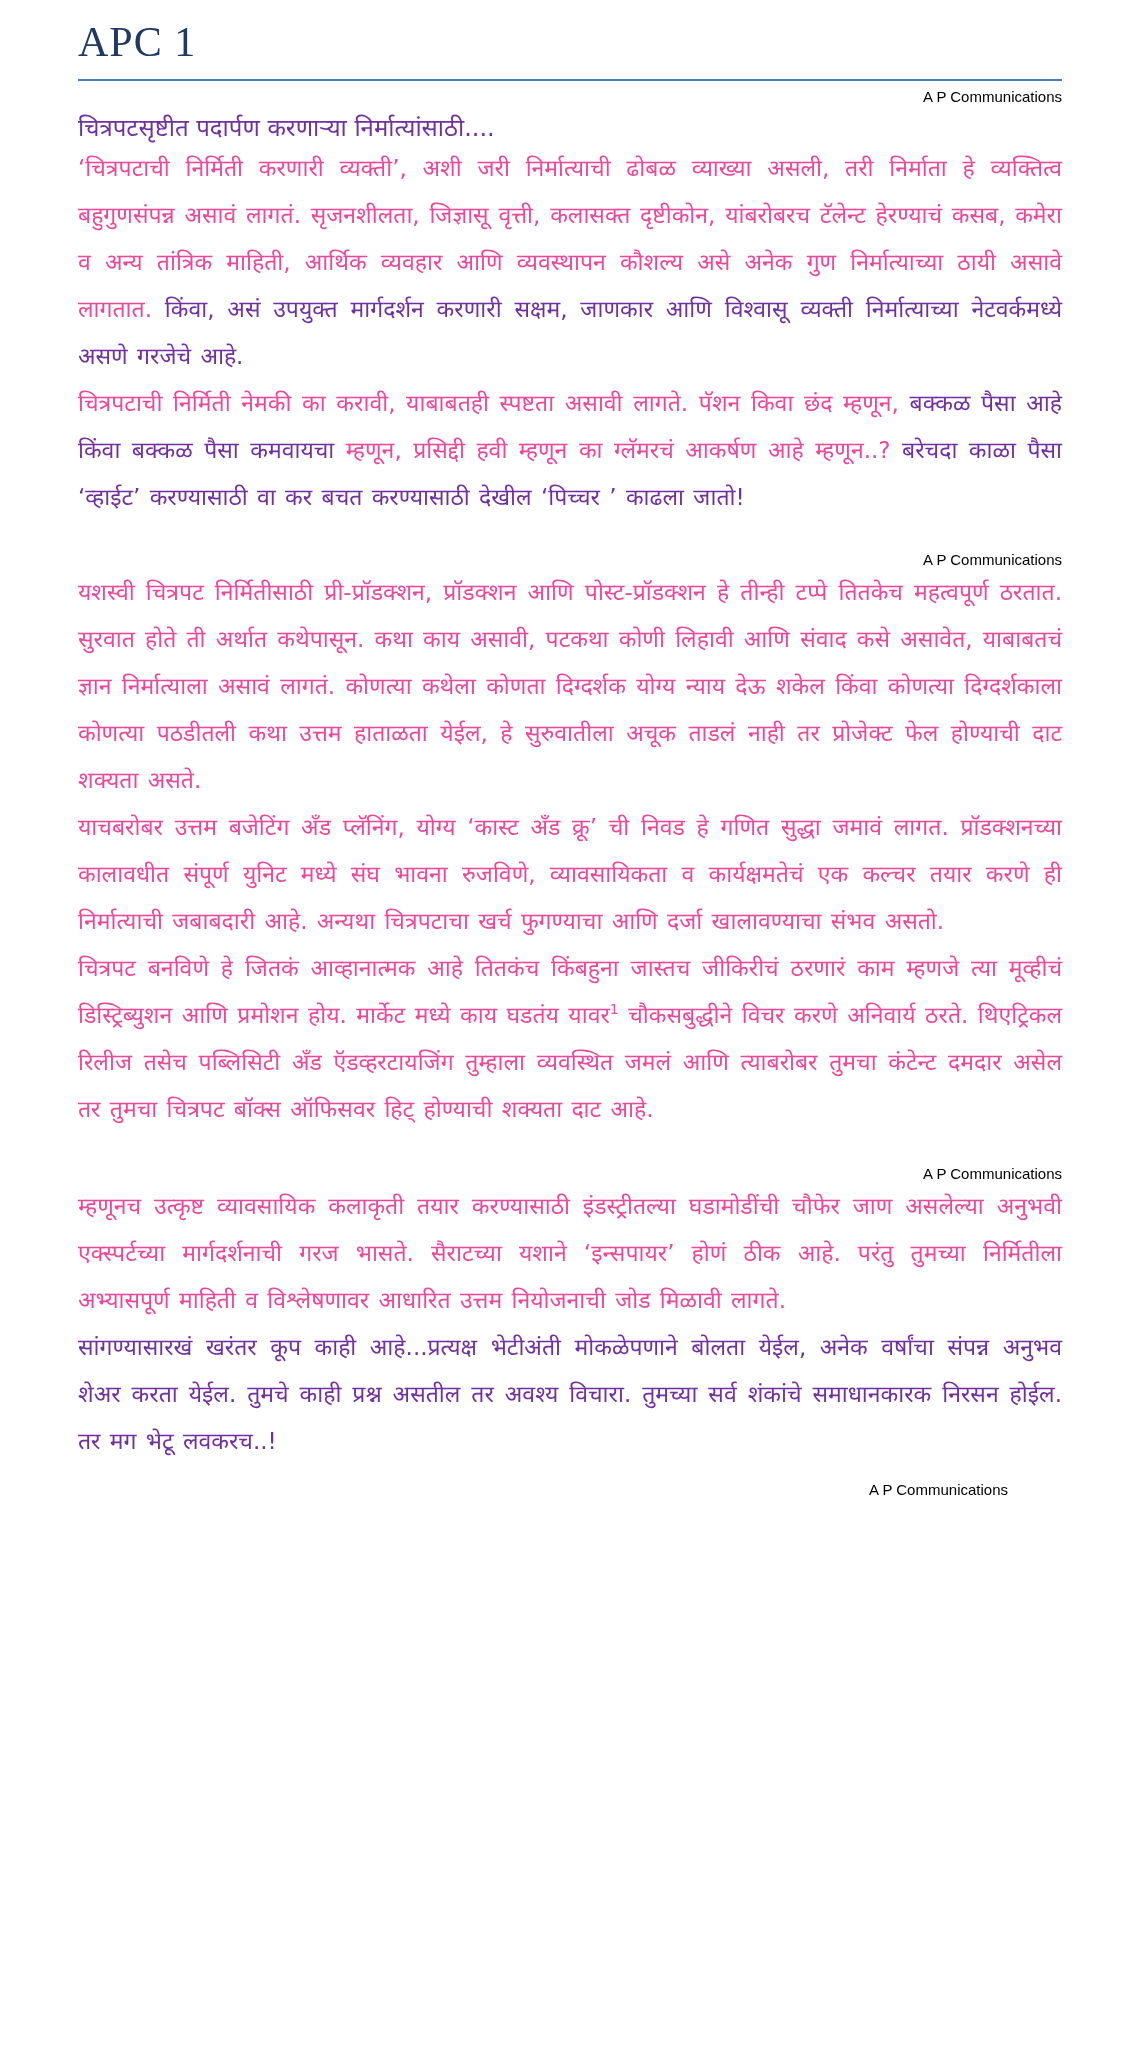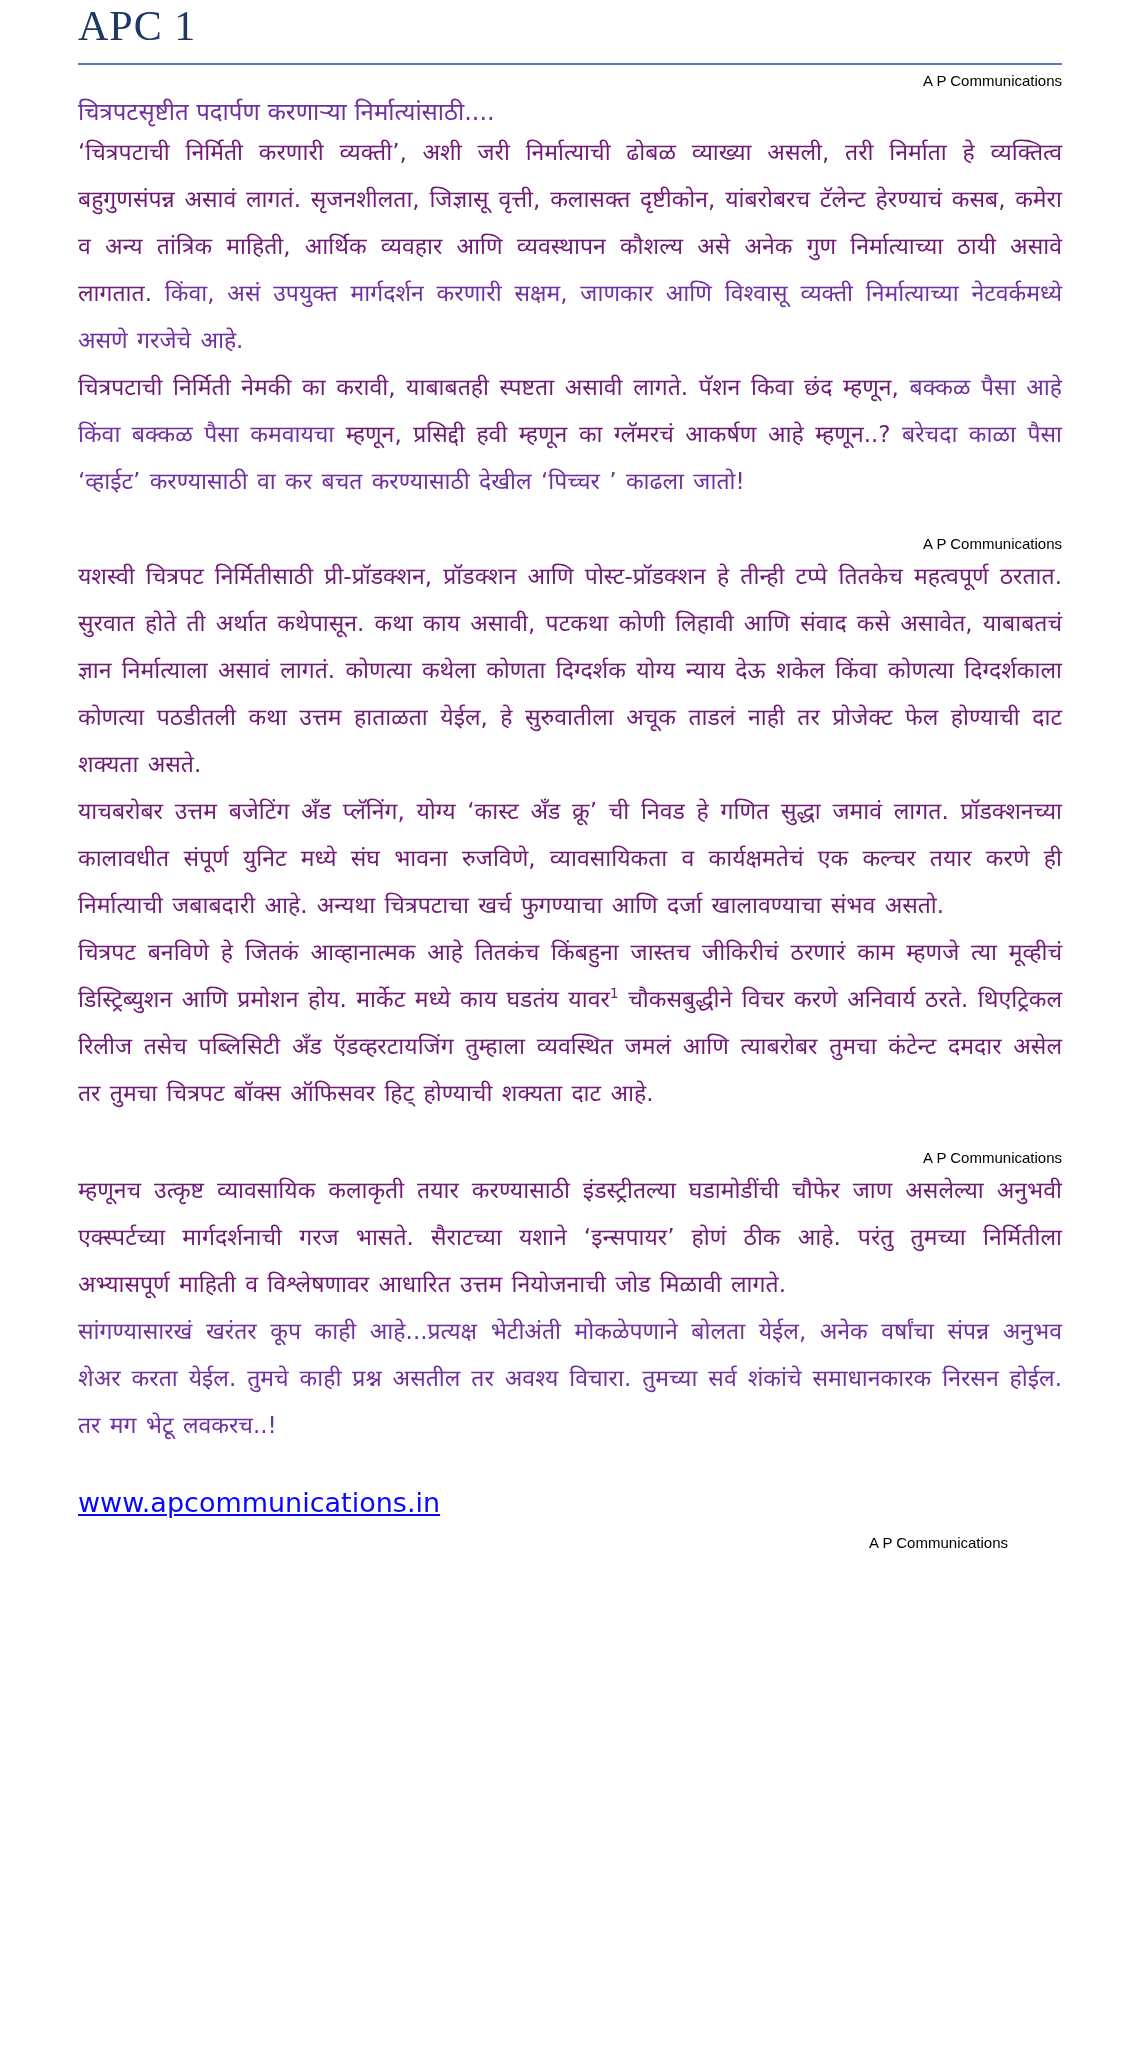--- a/index.html
+++ b/index.html
@@ -6,21 +6,21 @@
     margin: 0;
     padding: 0;
     background: #ffffff;
     width: 1140px;
   }
   .page {
     width: 1140px;
     min-height: 2059px;
     background: #ffffff;
     box-sizing: border-box;
-    padding: 0 78px 20px 78px;
+    padding: 16px 78px 20px 78px;
     font-family: "DejaVu Sans", sans-serif;
   }
   .doc-title {
     font-family: "Liberation Serif", serif;
     font-size: 42px;
     line-height: 1.25;
     color: #1F3864;
     letter-spacing: 1px;
     margin: 0;
     font-weight: 400;
@@ -53,21 +53,21 @@
     line-height: 47px;
     text-align: justify;
     margin: 0;
     color: #000000;
     word-spacing: 2px;
   }
   .para-gap-large { margin-top: 54px; }
   .para-gap-medium { margin-top: 30px; }
   .para-gap-small { margin-top: 14px; }
   .para-first { margin-top: 28px; }
-  .seg-black { color: #701a75; }
+  .seg-black { color: #ec4899; }
   .seg-purple { color: #7030A0; }
   sup.seg { font-size: 14px; line-height: 0; }
   .site-link-row { margin-top: 38px; }
   a.site-link {
     font-family: "DejaVu Sans", sans-serif;
     font-size: 27px;
     color: #0808FF;
     text-decoration: underline;
     cursor: pointer;
   }
@@ -95,19 +95,16 @@
   <p class="body-para para-gap-medium"><span class="seg seg-black">याचबरोबर उत्तम बजेटिंग अँड प्लॅनिंग, योग्य ‘कास्ट अँड  क्रू’ ची निवड हे गणित सुद्धा जमावं लागत. प्रॉडक्शनच्या कालावधीत संपूर्ण युनिट मध्ये संघ भावना रुजविणे, व्यावसायिकता व कार्यक्षमतेचं  एक कल्चर तयार करणे ही निर्मात्याची जबाबदारी आहे. अन्यथा चित्रपटाचा खर्च फुगण्याचा  आणि दर्जा खालावण्याचा संभव असतो.</span></p>
 
   <p class="body-para para-gap-large"><span class="seg seg-black">चित्रपट बनविणे हे जितकं आव्हानात्मक आहे तितकंच किंबहुना जास्तच जीकिरीचं  ठरणारं काम म्हणजे  त्या मूव्हीचं डिस्ट्रिब्युशन आणि प्रमोशन होय. मार्केट मध्ये काय घडतंय यावर</span><sup class="seg seg-black">1</sup><span class="seg seg-black"> चौकसबुद्धीने विचर करणे अनिवार्य ठरते. थिएट्रिकल रिलीज तसेच पब्लिसिटी अँड ऍडव्हरटायजिंग   तुम्हाला व्यवस्थित जमलं आणि त्याबरोबर तुमचा कंटेन्ट दमदार असेल तर तुमचा चित्रपट बॉक्स ऑफिसवर हिट् होण्याची शक्यता दाट आहे.</span></p>
 
   <div class="watermark wm-3">A P Communications</div>
 
   <p class="body-para para-gap-small"><span class="seg seg-black">म्हणूनच उत्कृष्ट व्यावसायिक कलाकृती तयार करण्यासाठी इंडस्ट्रीतल्या घडामोडींची चौफेर जाण असलेल्या अनुभवी  एक्स्पर्टच्या  मार्गदर्शनाची गरज भासते. सैराटच्या यशाने ‘इन्सपायर’ होणं ठीक आहे. परंतु तुमच्या निर्मितीला अभ्यासपूर्ण  माहिती व विश्लेषणावर आधारित उत्तम नियोजनाची जोड मिळावी लागते.</span></p>
 
   <p class="body-para para-gap-medium"><span class="seg seg-purple">सांगण्यासारखं खरंतर कूप काही आहे...प्रत्यक्ष भेटीअंती मोकळेपणाने बोलता येईल, अनेक वर्षांचा संपन्न अनुभव शेअर करता येईल. तुमचे काही प्रश्न असतील तर अवश्य विचारा. तुमच्या सर्व शंकांचे समाधानकारक निरसन होईल. तर मग भेटू लवकरच..!</span></p>
 
-  <div class="site-link-row">
-    <a class="site-link">www.apcommunications.in</a>
-  </div>
 
   <div class="watermark wm-4">A P Communications</div>
 
 </div>
 
 </body></html>

